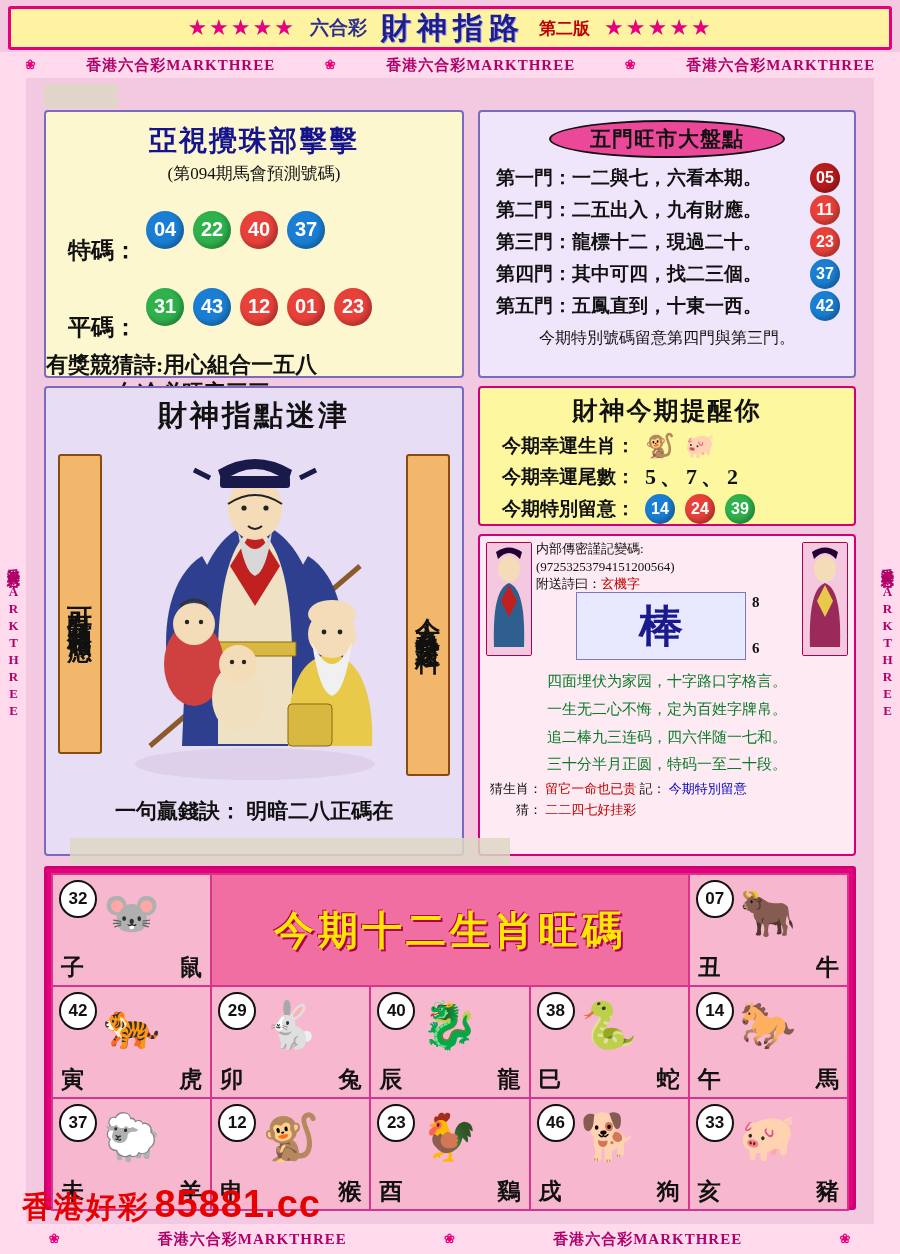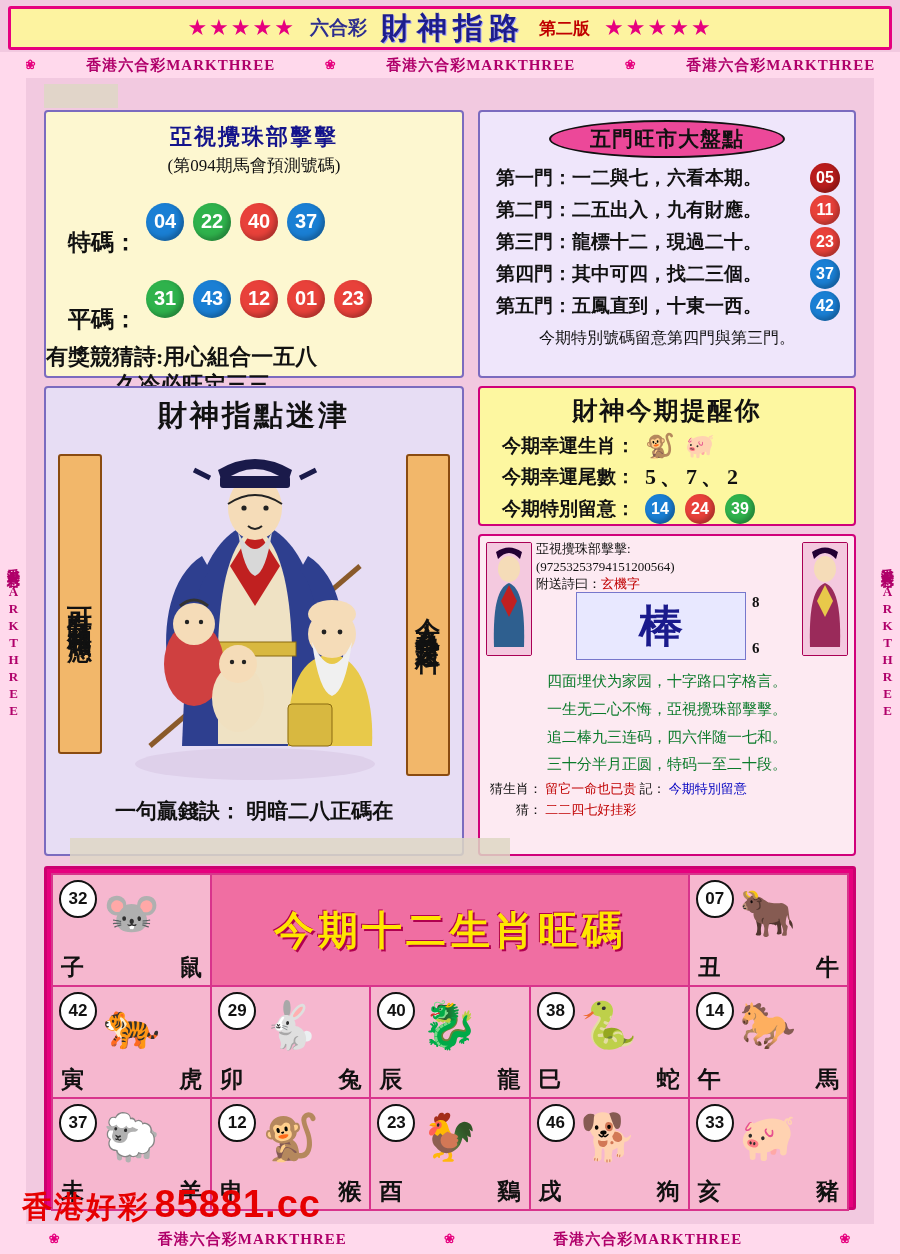--- a/index.html
+++ b/index.html
@@ -56,21 +56,21 @@
   .content{
     position:absolute;left:26px;top:78px;width:848px;height:1146px;
   }
   
   .panel{position:absolute;box-sizing:border-box;}
   #p-pred{
     left:18px;top:32px;width:420px;height:268px;
     background:#fdf7d0;border:2px solid #7b6bbf;border-radius:4px;
   }
   #p-pred h2{
-    margin:10px 0 2px;text-align:center;font-size:22px;color:#14148c;
+    margin:10px 0 2px;text-align:center;font-size:28px;color:#14148c;
     font-weight:bold;letter-spacing:2px;
   }
   .sub{
     text-align:center;font-size:17px;color:#111;margin:0 0 6px;
   }
   .rowlabel{font-size:23px;color:#111;font-weight:bold;margin-top:42px;}
   .ballrow{
     display:flex;align-items:center;gap:9px;padding:2px 0 2px 22px;
   }
   .ball{
@@ -416,36 +416,36 @@
         <div class="card r">
           <svg viewBox="0 0 44 112" width="44" height="112">
             <rect width="44" height="112" fill="#f4c9df"></rect>
             <ellipse cx="22" cy="26" rx="11" ry="13" fill="#f5dcb8"></ellipse>
             <path d="M11 16 q11 -12 22 0 l2 -7 q-13 -9 -26 0 Z" fill="#203"></path>
             <path d="M22 40 C9 45 6 70 7 104 L37 104 C38 70 35 45 22 40 Z" fill="#9a2a5a"></path>
             <path d="M22 42 L14 58 L22 74 L30 58 Z" fill="#e8c94a"></path>
           </svg>
         </div>
         <div class="sec-text">
-          <div>亞視攪珠部擊擊:</div>
+          <div>内部傳密謹記變碼:</div>
           <div>(97253253794151200564)</div>
           <div>
             <span>附送詩曰：</span><span class="red">玄機字</span>
           </div>
         </div>
         <div class="charbox">
           <span class="bigchar">棒</span>
         </div>
         <span class="cornernum" style="left:272px;top:58px">8</span>
         <span class="cornernum" style="left:272px;top:104px">6</span>
       </div>
 
       <div class="sec-poem">
         <div>四面埋伏为家园，十字路口字格言。</div>
-        <div>一生无二心不悔，亞視攪珠部擊擊。</div>
+        <div>一生无二心不悔，定为百姓字牌帛。</div>
         <div>追二棒九三连码，四六伴随一七和。</div>
         <div>三十分半月正圆，特码一至二十段。</div>
       </div>
 
       <div class="sec-foot">
         <div>
           <span>猜生肖：</span>
           <span class="r">留它一命也已贵</span>
           <span>記：</span>
           <span class="b">今期特別留意</span>

